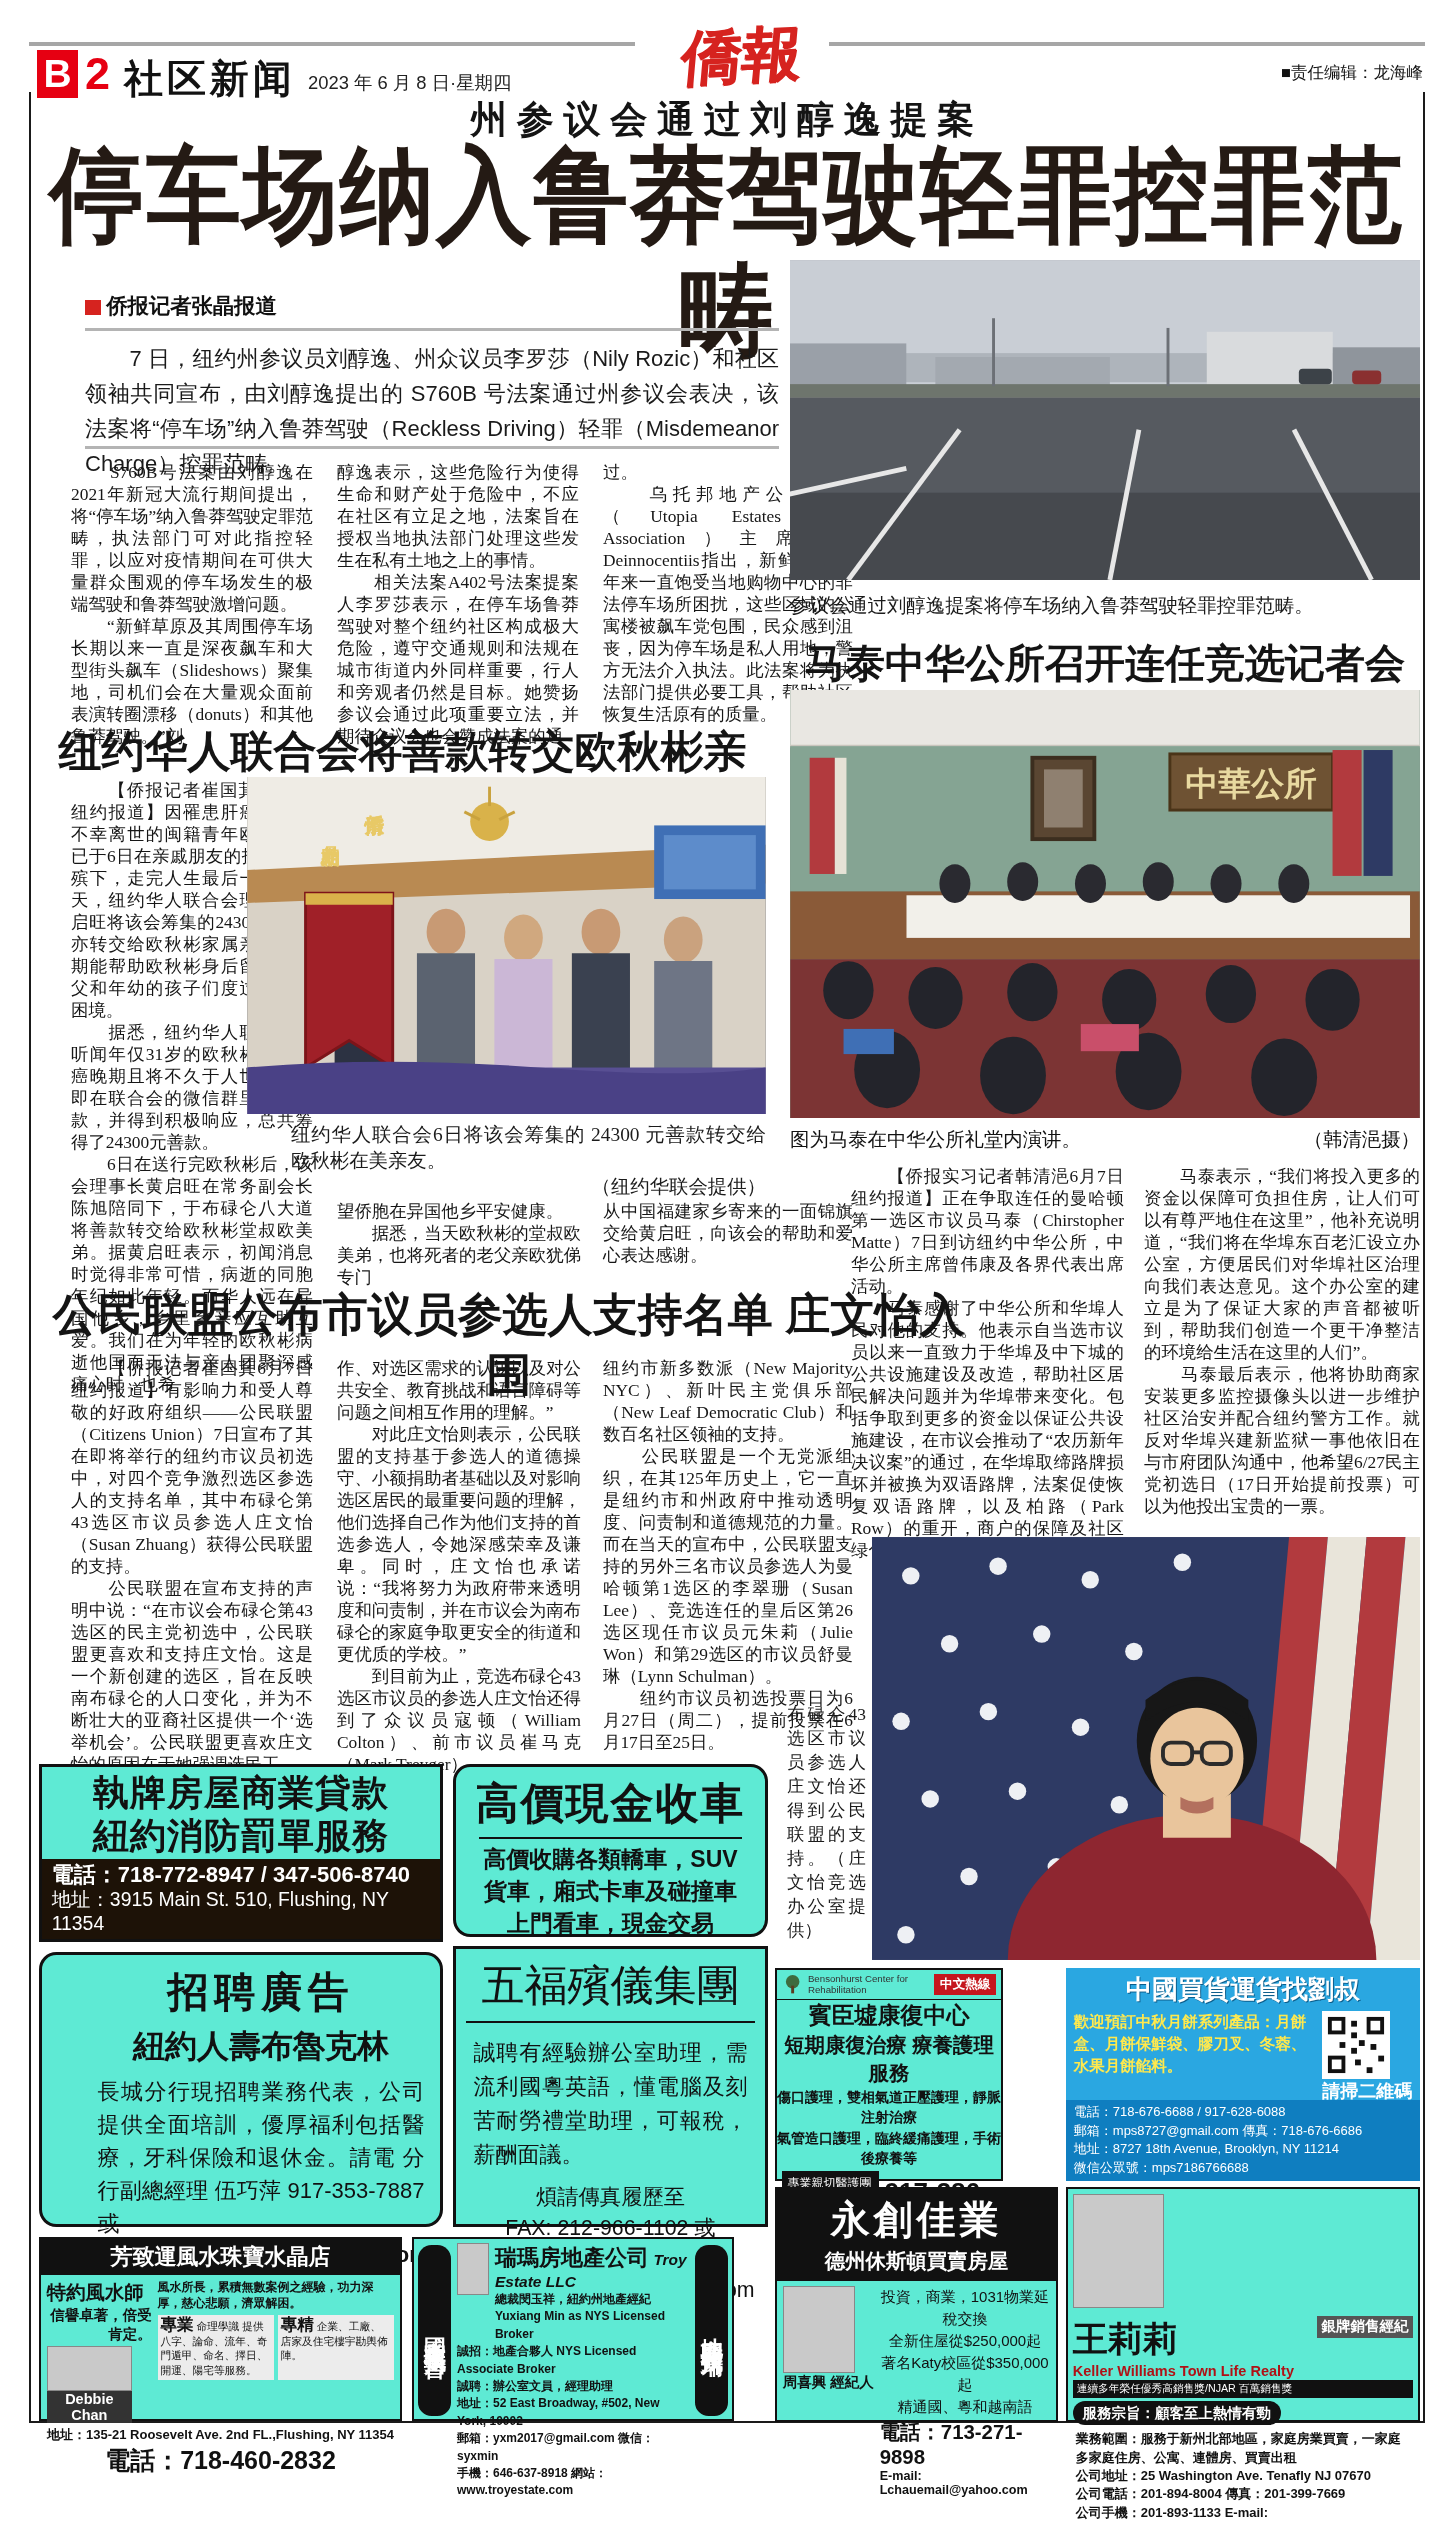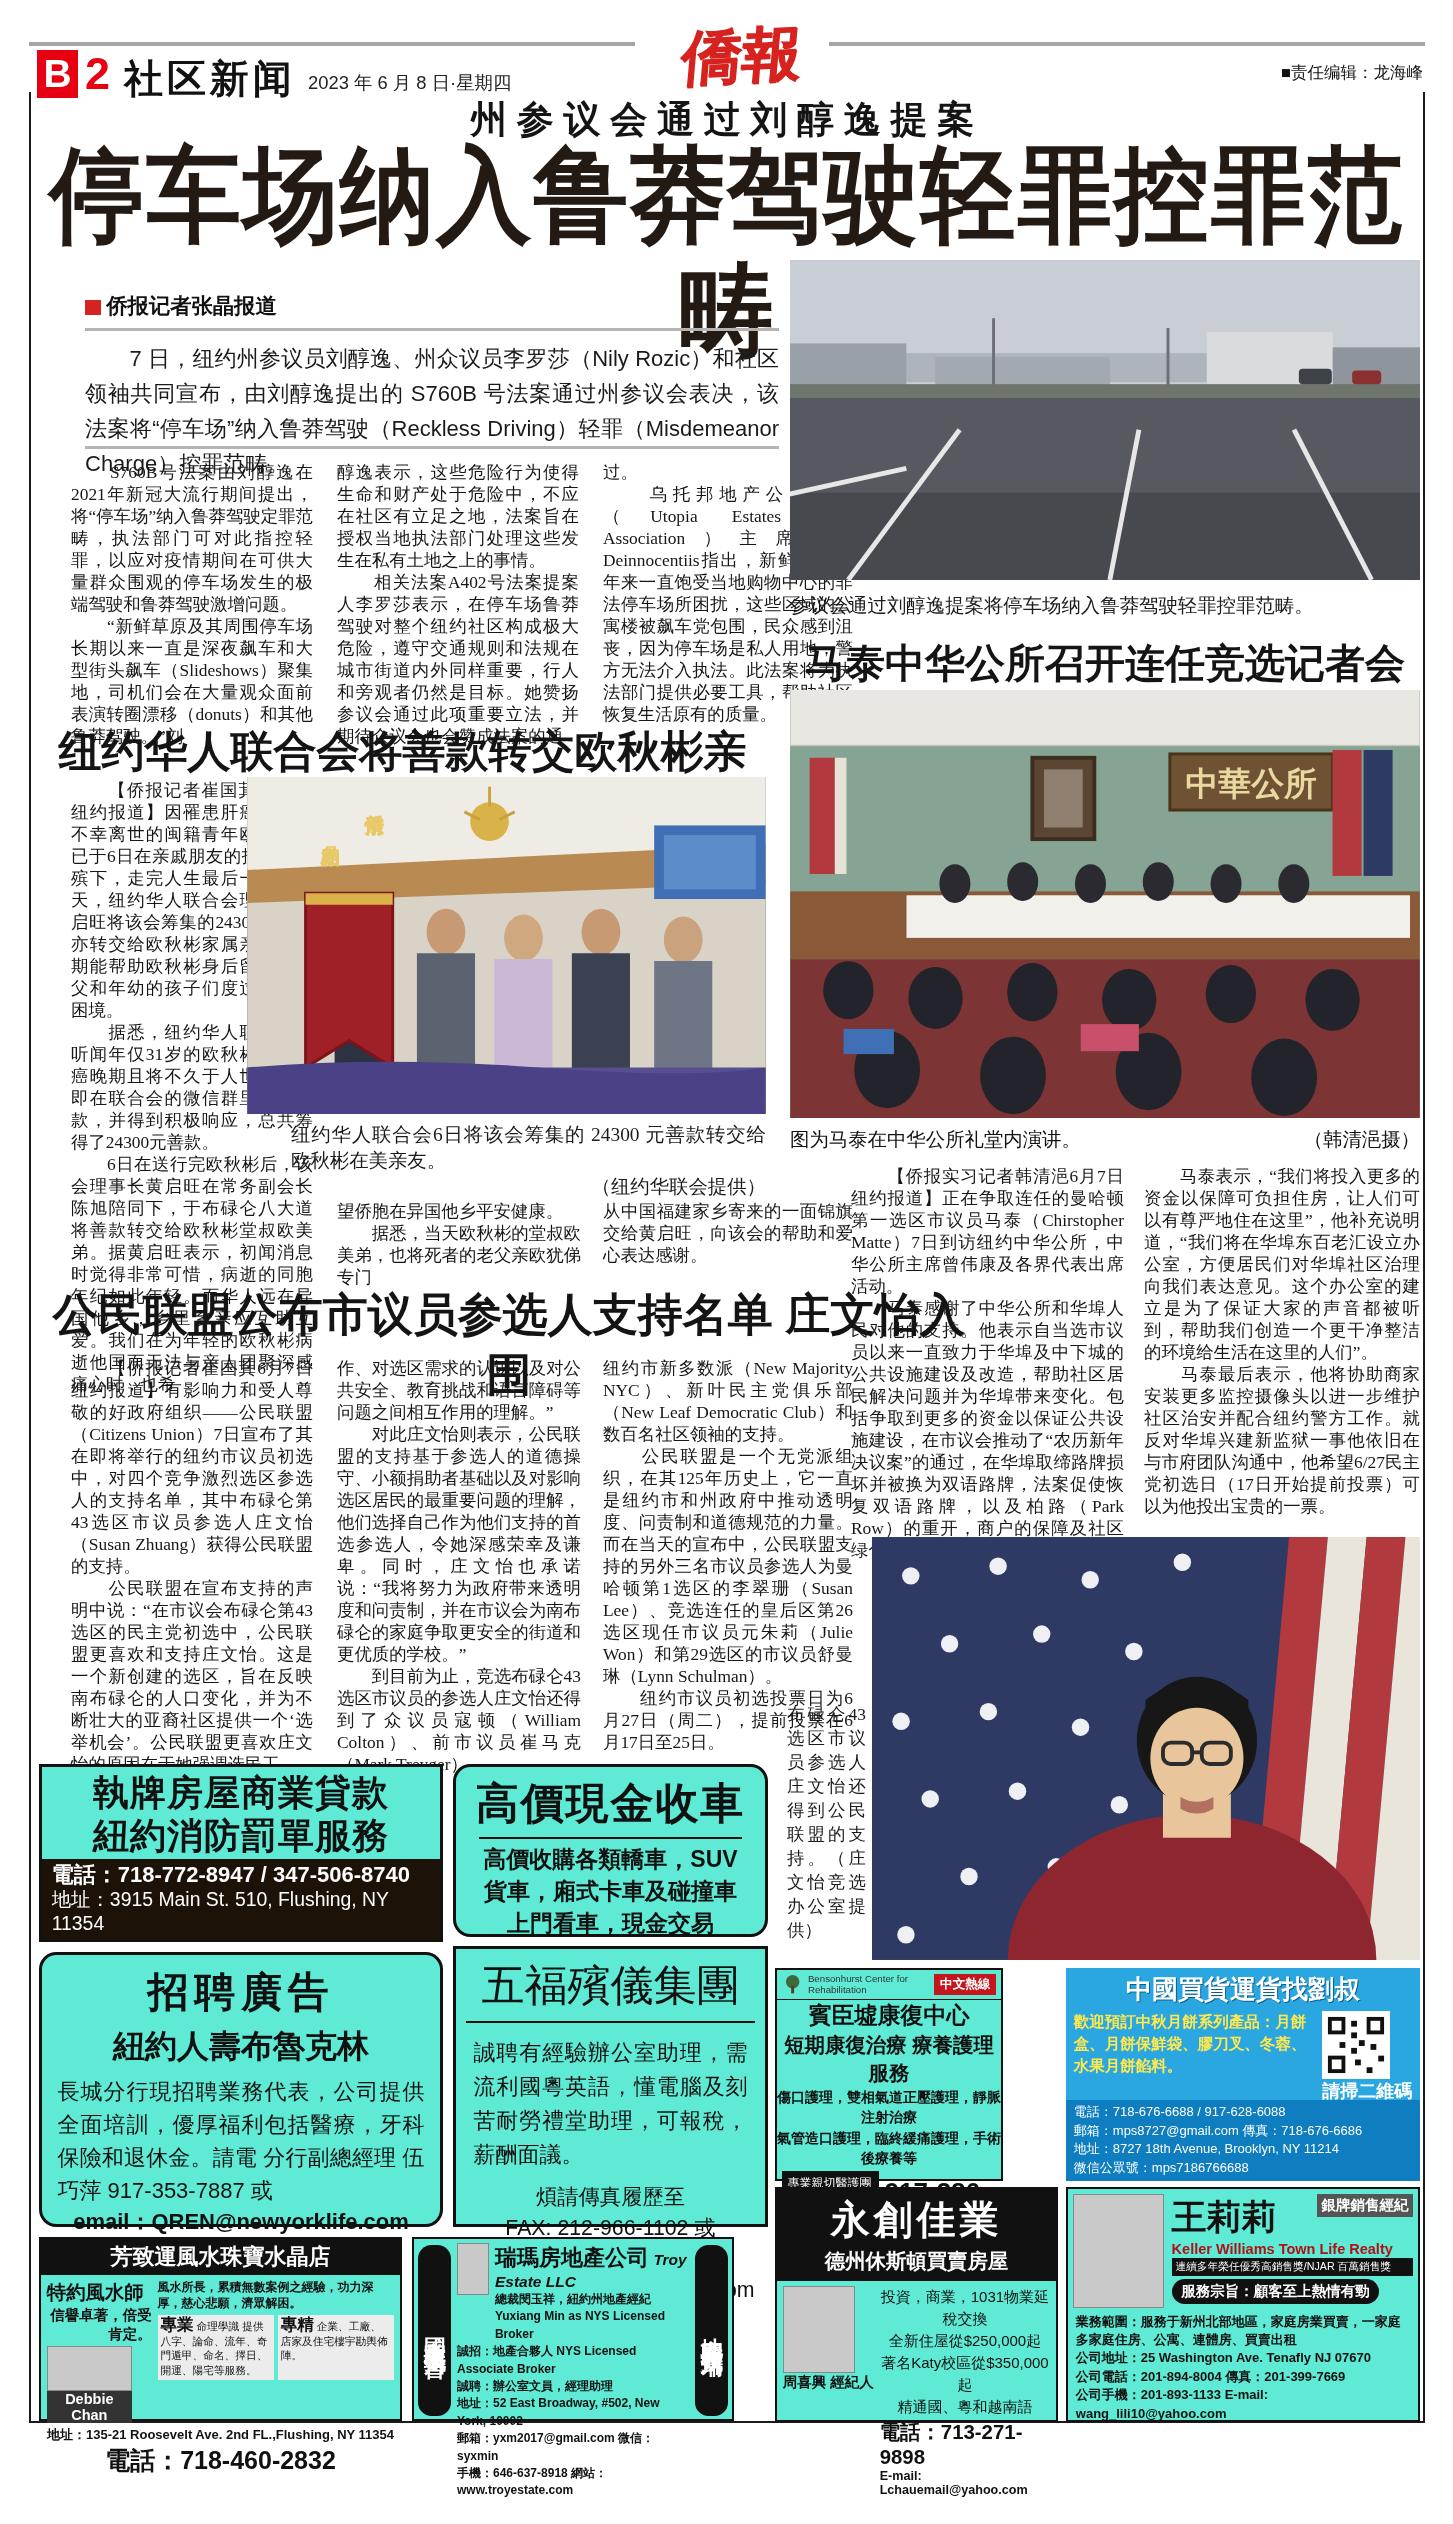--- a/index.html
+++ b/index.html
@@ -345,21 +345,21 @@
 
   <div class="abs ad bd4 rounded" style="left:453px;top:1764px;width:315px;height:173px;padding:7.8px 9.7px;">
     <div class="car-title">高價現金收車</div>
     <div style="border-top:2.9px solid #111;margin:3.9px 13.6px;"></div>
     <div class="car-body" style="white-space:pre-line;">高價收購各類轎車，SUV
 貨車，廂式卡車及碰撞車
 上門看車，現金交易</div>
     <div class="car-phone">電話或短信 : 973·718·0080</div>
   </div>
 
-  <div class="abs ad bd4 rounded" style="left:39px;top:1952px;width:404px;height:275px;padding-top:9.7px;">
+  <div class="abs ad bd4 rounded" style="left:39px;top:1952px;width:404px;height:275px;padding-top:9.7px;padding-left:40px;">
     <div class="jobs-title">招聘廣告</div>
     <div class="jobs-sub">紐約人壽布魯克林</div>
     <div class="jobs-body">長城分行現招聘業務代表，公司提供全面培訓，優厚福利包括醫療，牙科保險和退休金。請電 分行副總經理 伍巧萍 917-353-7887 或</div>
     <div class="jobs-email">email：QREN@newyorklife.com</div>
   </div>
 
   <div class="abs ad bd4" style="left:453px;top:1946px;width:315px;height:281px;padding-top:7.8px;">
     <div class="fook-title">五福殯儀集團</div>
     <div style="border-top:2.9px solid #111;margin:5.8px 9.7px;"></div>
     <div class="fook-body">誠聘有經驗辦公室助理，需流利國粵英語，懂電腦及刻苦耐勞禮堂助理，可報稅，薪酬面議。</div>
@@ -491,21 +491,21 @@
 全新住屋從$250,000起
 著名Katy校區從$350,000起
 精通國、粵和越南語</div>
         <div class="yong-phone">電話：713-271-9898</div>
         <div style="font-size:12.6px;font-weight:bold;">E-mail: Lchauemail@yahoo.com</div>
       </div>
     </div>
   </div>
 
   <div class="abs ad bd3" style="left:1066px;top:2187px;width:354px;height:235px;">
-    <div style="display:flex;gap:7.8px;padding:4.8px;">
+    <div style="display:flex;gap:7.8px;padding:4.8px;flex-direction:column;">
       <div class="photo-ph" style="width:89px;height:112px;"></div>
       <div style="flex:1;">
         <div style="display:flex;justify-content:space-between;align-items:flex-start;">
           <span class="wang-name">王莉莉</span>
           <span class="wang-badge">銀牌銷售經紀</span>
         </div>
         <div class="wang-brand">Keller Williams Town Life Realty</div>
         <div class="wang-award">連續多年榮任優秀高銷售獎/NJAR 百萬銷售獎</div>
         <div style="margin-top:2.9px;"><span class="wang-slogan">服務宗旨：顧客至上熱情有勁</span></div>
       </div>

